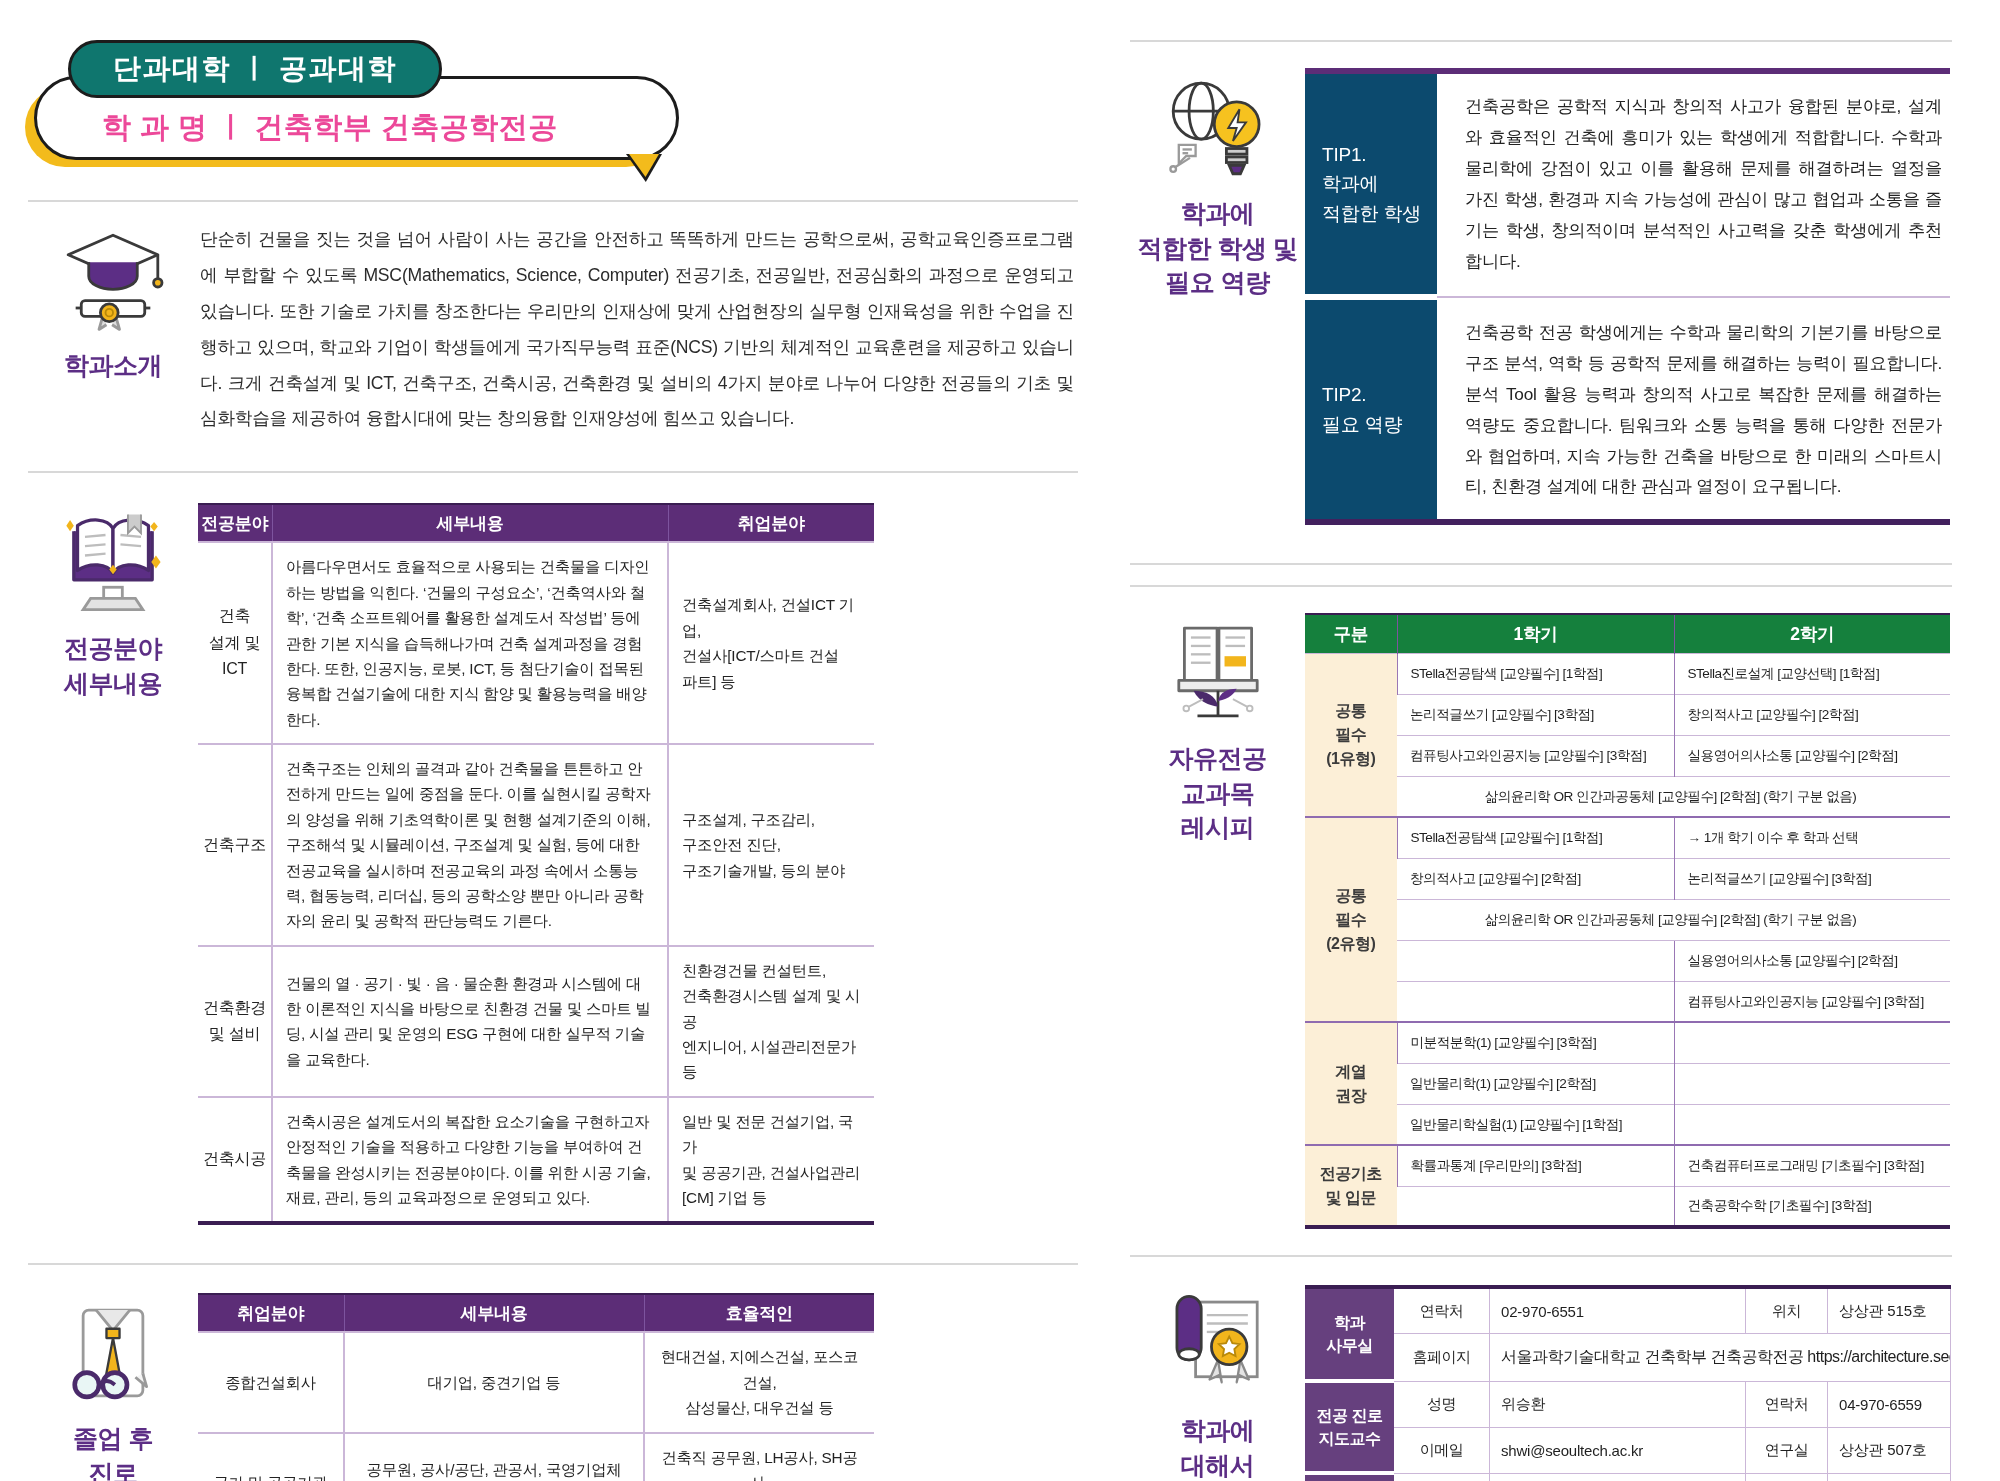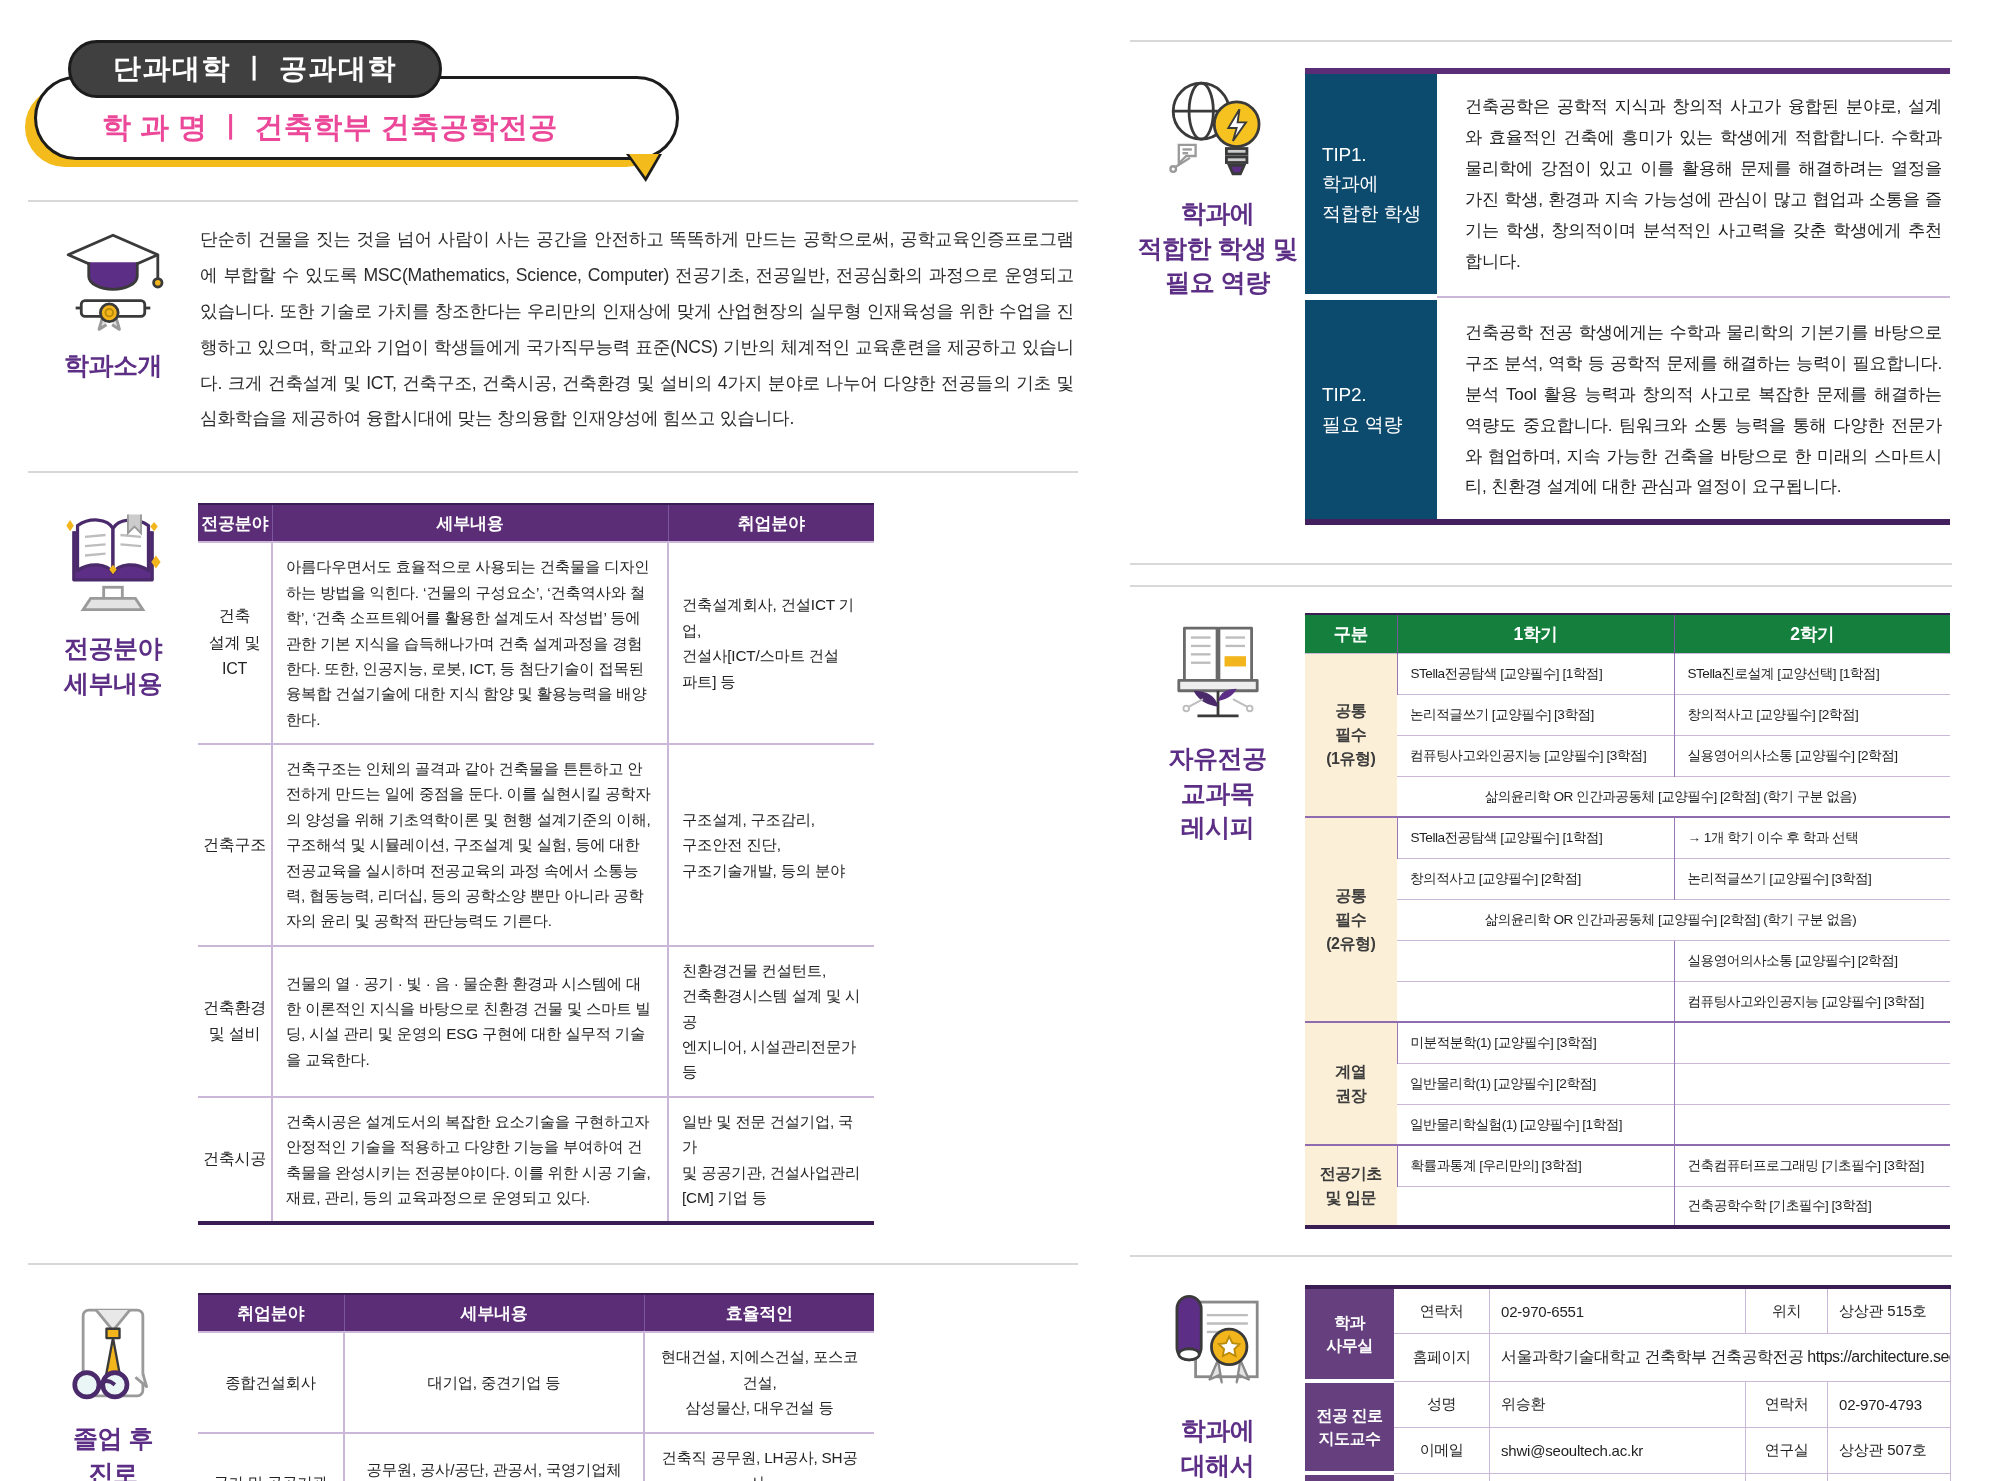--- a/index.html
+++ b/index.html
@@ -24,21 +24,21 @@
   .bubble-tail-outline {
     position:absolute; left:592px; top:114px; width:36px; height:28px;
     background:#1c1c1c; clip-path:polygon(0 0,100% 0,55% 100%);
   }
   .bubble-tail {
     position:absolute; left:595px; top:114px; width:30px; height:23px;
     background:#f3bb1c; clip-path:polygon(0 0,100% 0,55% 100%);
   }
   .bubble-pill {
     position:absolute; left:34px; top:0; height:58px; padding:0 42px;
-    background:#404040; border:3.5px solid #1c1c1c; border-radius:34px;
+    background:#0f766e; border:3.5px solid #1c1c1c; border-radius:34px;
     color:#ffffff; font-size:28px; font-weight:bold; letter-spacing:1.5px;
     display:flex; align-items:center;
   }
   .bubble-dept {
     position:absolute; left:68px; top:68px; color:#ec4899;
     font-size:29px; font-weight:bold; letter-spacing:0.5px;
   }
 
   
   .sec  { display:flex; align-items:flex-start; }
@@ -519,21 +519,21 @@
         <tr style="height:48px">
           <td class="lbl">홈페이지</td>
           <td class="val small" colspan="3">서울과학기술대학교 건축학부 건축공학전공 https://architecture.seoultech.ac.kr</td>
         </tr>
         <tr style="height:46px">
           <td class="cat gap" rowspan="2">전공 진로
 지도교수</td>
           <td class="lbl">성명</td>
           <td class="val">위승환</td>
           <td class="lbl">연락처</td>
-          <td class="val">02-970-4793</td>
+          <td class="val">04-970-6559</td>
         </tr>
         <tr style="height:46px">
           <td class="lbl">이메일</td>
           <td class="val">shwi@seoultech.ac.kr</td>
           <td class="lbl">연구실</td>
           <td class="val">상상관 507호</td>
         </tr>
         <tr style="height:62px">
           <td class="cat gap" rowspan="2">재학생
 멘토</td>

